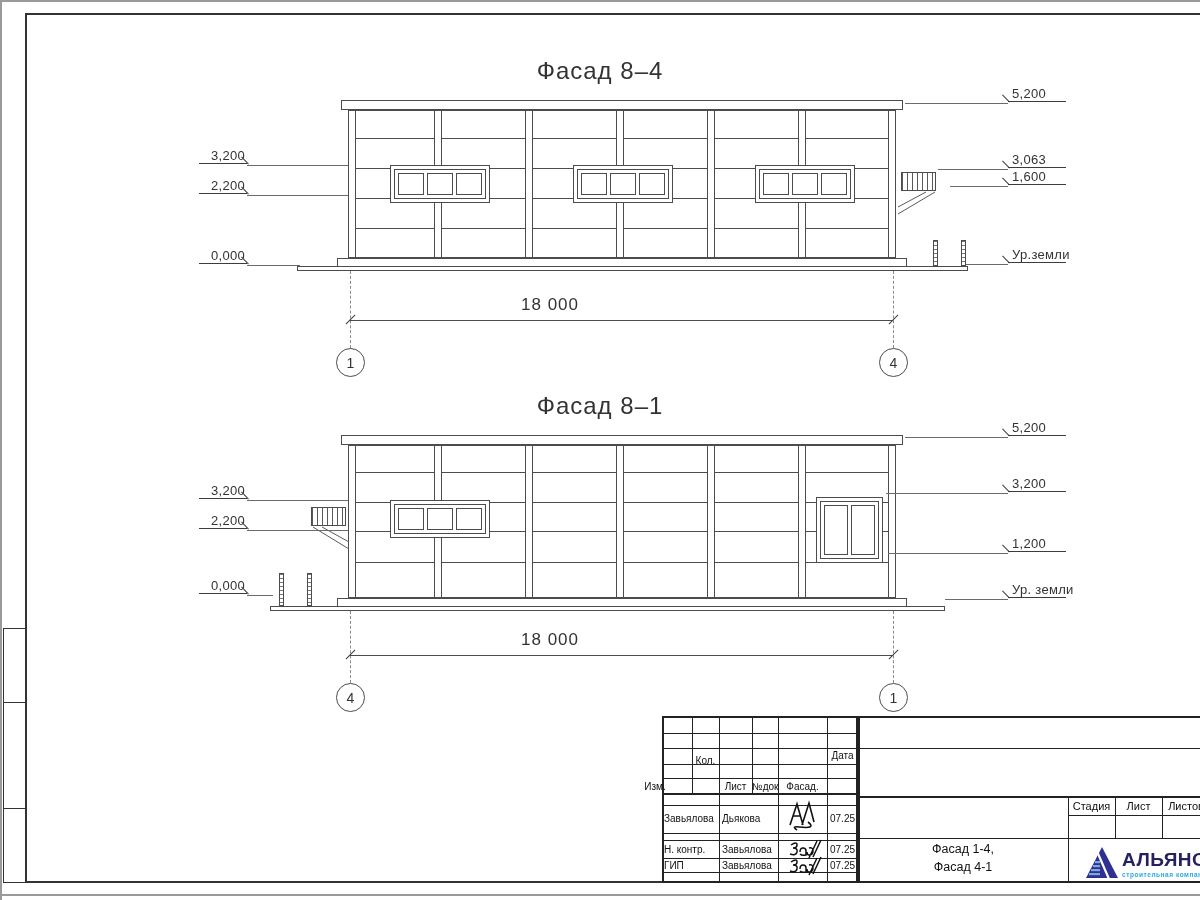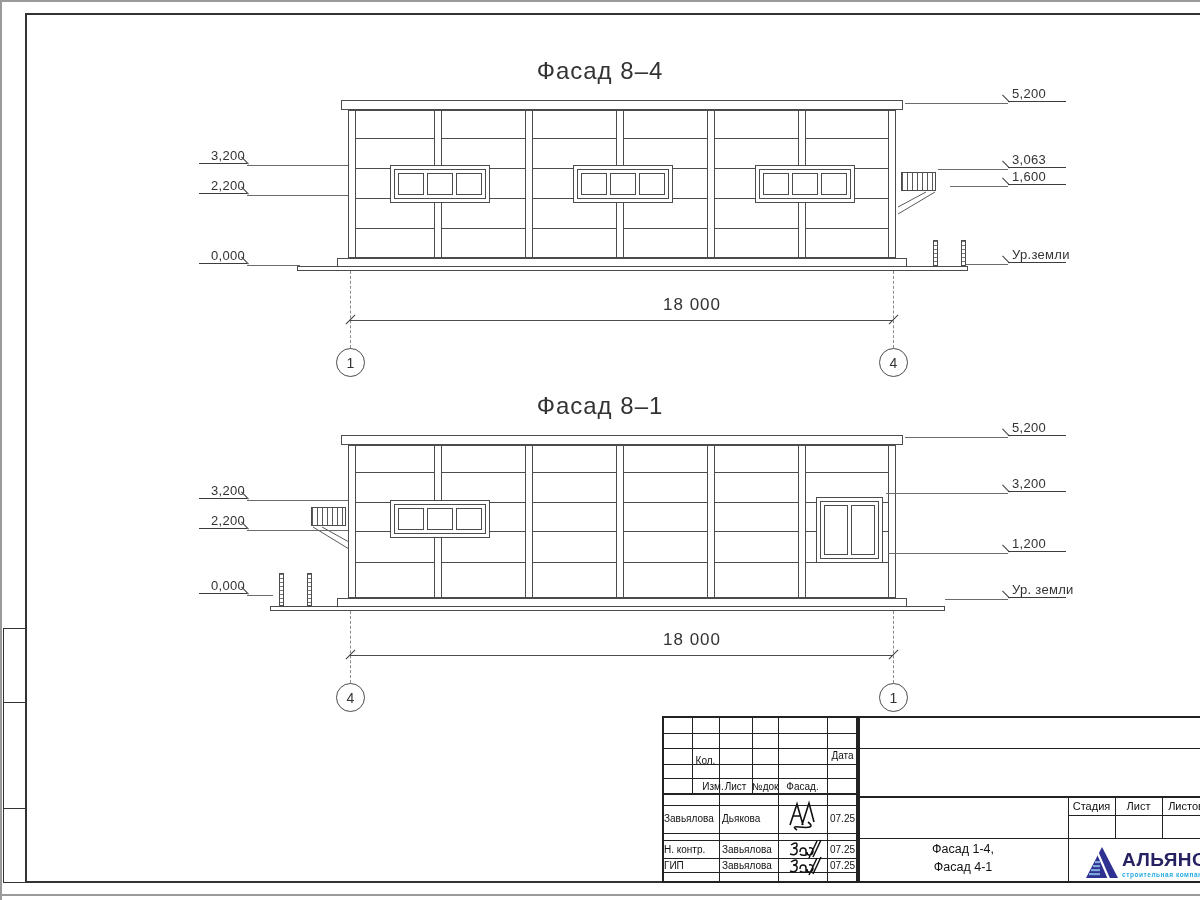--- a/index.html
+++ b/index.html
@@ -8,21 +8,21 @@
   .hl{position:absolute;height:1px;background:#4c4c4c}
   .box{position:absolute;border:1px solid #4c4c4c;background:#fff;box-sizing:border-box}
   .dash{position:absolute;width:0;border-left:1px dashed #8a8a8a}
   .lead{position:absolute;height:1px;background:#6b6b6b}
   .shelf{position:absolute;height:1px;background:#3c3c3c}
   .tick{position:absolute;width:10px;height:0;border-top:1px solid #3c3c3c;transform:rotate(45deg)}
   .dimslash{position:absolute;width:13px;height:0;border-top:1.5px solid #3c3c3c;transform:rotate(-45deg)}
   .mark-label{position:absolute;font-size:13px;letter-spacing:.3px;white-space:nowrap;color:#333}
   .mark-label.right-al{width:46px;text-align:right}
   .heading{position:absolute;left:0;width:1200px;text-align:center;font-size:24px;letter-spacing:1px;color:#333}
-  .dim-text{position:absolute;width:200px;text-align:right;font-size:17px;letter-spacing:1px;color:#333}
+  .dim-text{position:absolute;width:200px;text-align:left;font-size:17px;letter-spacing:1px;color:#333}
   .axis-circle{position:absolute;width:27px;height:27px;border:1px solid #4c4c4c;border-radius:50%;
                background:#fff;display:flex;align-items:center;justify-content:center;font-size:14px;color:#333}
   .col8{position:absolute;width:8px;background:#fff;border-left:1px solid #4c4c4c;border-right:1px solid #4c4c4c;box-sizing:border-box}
   .win{position:absolute;border:1px solid #4c4c4c;background:#fff;padding:3px;box-sizing:border-box}
   .win-in{width:100%;height:100%;border:1px solid #4c4c4c;display:flex;gap:3px;padding:3px;box-sizing:border-box}
   .pane{flex:1;border:1px solid #4c4c4c}
   .ribs{position:absolute;border:1px solid #4c4c4c;background:repeating-linear-gradient(90deg,#5a5a5a 0 1px,#fff 1px 5px);box-sizing:border-box}
   .post{position:absolute;border:1px solid #4c4c4c;background:repeating-linear-gradient(180deg,#777 0 1px,#fff 1px 4px);box-sizing:border-box}
   .bracesvg{position:absolute}
   .tbh{position:absolute;height:1px;background:#222}
@@ -235,21 +235,21 @@
     <div class="tbh" style="left:662px;top:833px;width:196px"></div>
     <div class="tbh" style="left:662px;top:840px;width:196px"></div>
     <div class="tbh" style="left:662px;top:858px;width:196px"></div>
     <div class="tbh" style="left:662px;top:872px;width:196px"></div>
     <div class="tbv" style="left:692px;top:716px;height:79px"></div>
     <div class="tbv" style="left:752px;top:716px;height:79px"></div>
     <div class="tbv" style="left:719px;top:716px;height:167px"></div>
     <div class="tbv" style="left:778px;top:716px;height:167px"></div>
     <div class="tbv" style="left:827px;top:716px;height:167px"></div>
 
-    <div class="tb-text center" style="left:698px;top:781px;width:30px">Изм.</div>
+    <div class="tb-text center" style="left:640px;top:781px;width:30px">Изм.</div>
     <div class="tb-text center" style="left:692px;top:755px;width:27px">Кол.</div>
     <div class="tb-text center" style="left:719px;top:781px;width:33px">Лист</div>
     <div class="tb-text center" style="left:752px;top:781px;width:26px">№док</div>
     <div class="tb-text center" style="left:778px;top:781px;width:49px">Фасад.</div>
     <div class="tb-text center" style="left:827px;top:750px;width:31px">Дата</div>
 
     <div class="tb-text" style="left:664px;top:813px">Завьялова</div>
     <div class="tb-text" style="left:722px;top:813px">Дьякова</div>
     <div class="tb-text center" style="left:827px;top:813px;width:31px">07.25</div>
     <svg style="position:absolute;left:784px;top:799px" width="42" height="34">

